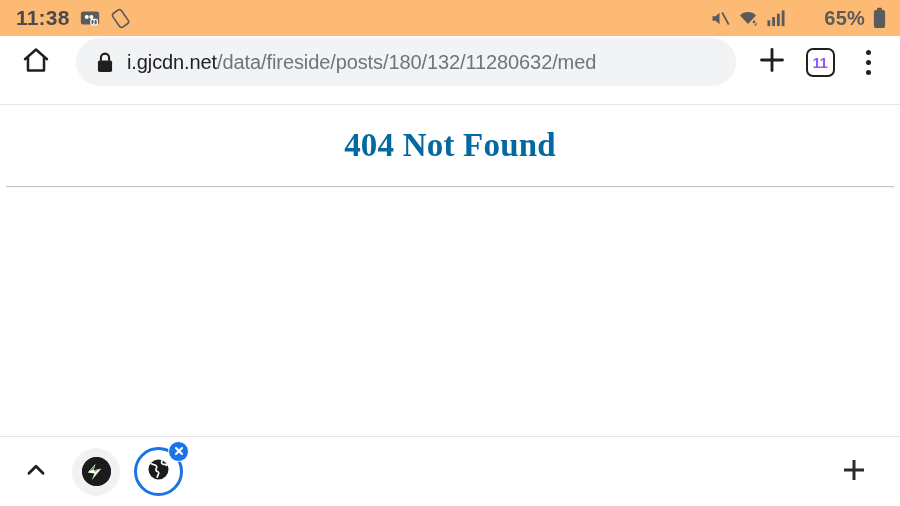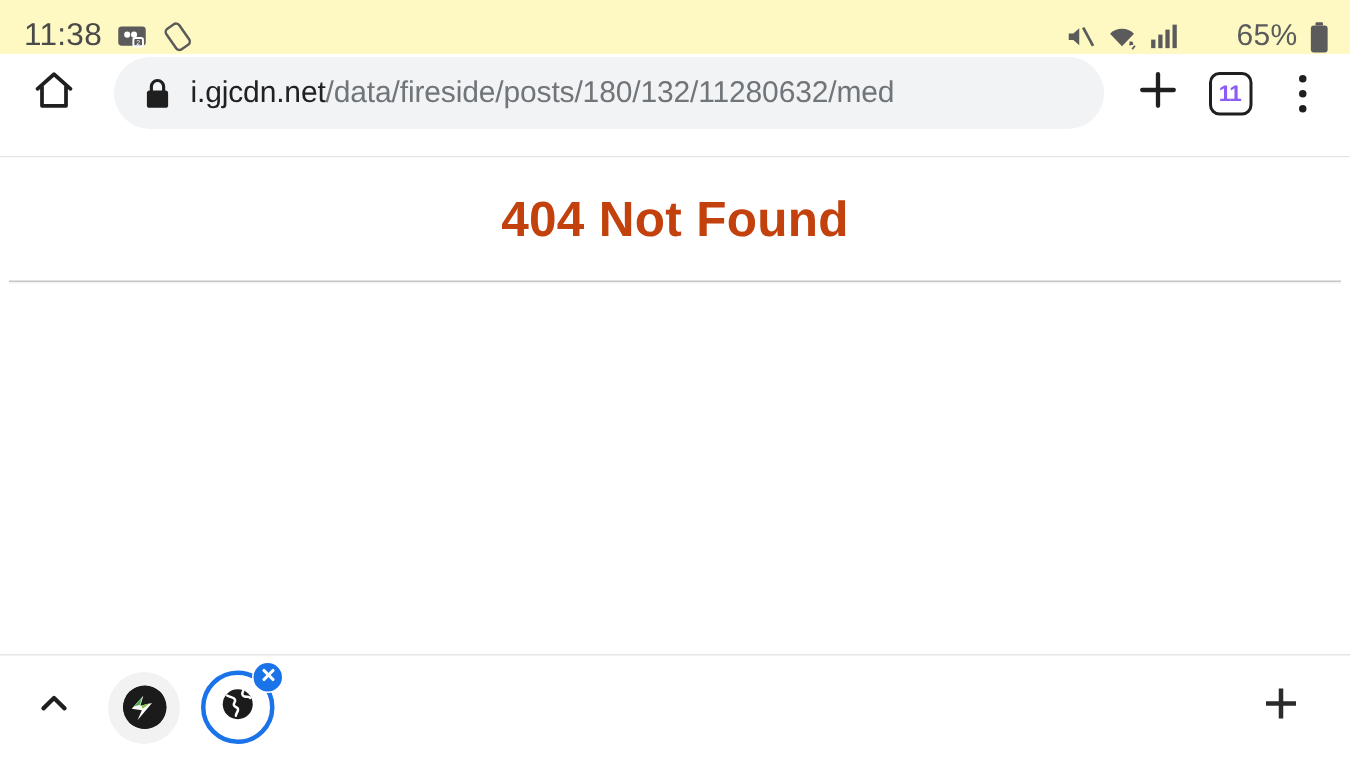--- a/index.html
+++ b/index.html
@@ -17,25 +17,26 @@
     height: 506px;
     background: #ffffff;
     display: flex;
     flex-direction: column;
   }
 
   
   .status-bar {
     height: 36px;
     flex: 0 0 36px;
-    background: #fef9c3;
-    display: flex;
-    align-items: flex-end;
+    background: #fdba74;
+    display: flex;
+    align-items: center;
     justify-content: space-between;
     padding: 0 13px 0 16px;
+    font-weight: bold;
   }
   .status-left {
     display: flex;
     align-items: center;
     gap: 9px;
   }
   .status-clock {
     font-size: 21px;
     color: #4a4a4a;
     letter-spacing: 0.2px;
@@ -138,24 +139,24 @@
   
   .page {
     flex: 1 1 auto;
     background: #ffffff;
     padding: 0;
     position: relative;
     overflow: hidden;
   }
   .page-h1 {
     text-align: center;
-    font-family: Liberation Sans, sans-serif;
+    font-family: Liberation Serif, serif;
     font-weight: bold;
     font-size: 33px;
-    color: #c2410c;
+    color: #0369a1;
     margin-top: 22px;
     letter-spacing: 0.2px;
   }
   .page-hr {
     border: none;
     border-top: 1px solid #c6c6c6;
     border-bottom: 1px solid #f4f4f4;
     margin: 22px 6px 0 6px;
     height: 0;
   }

